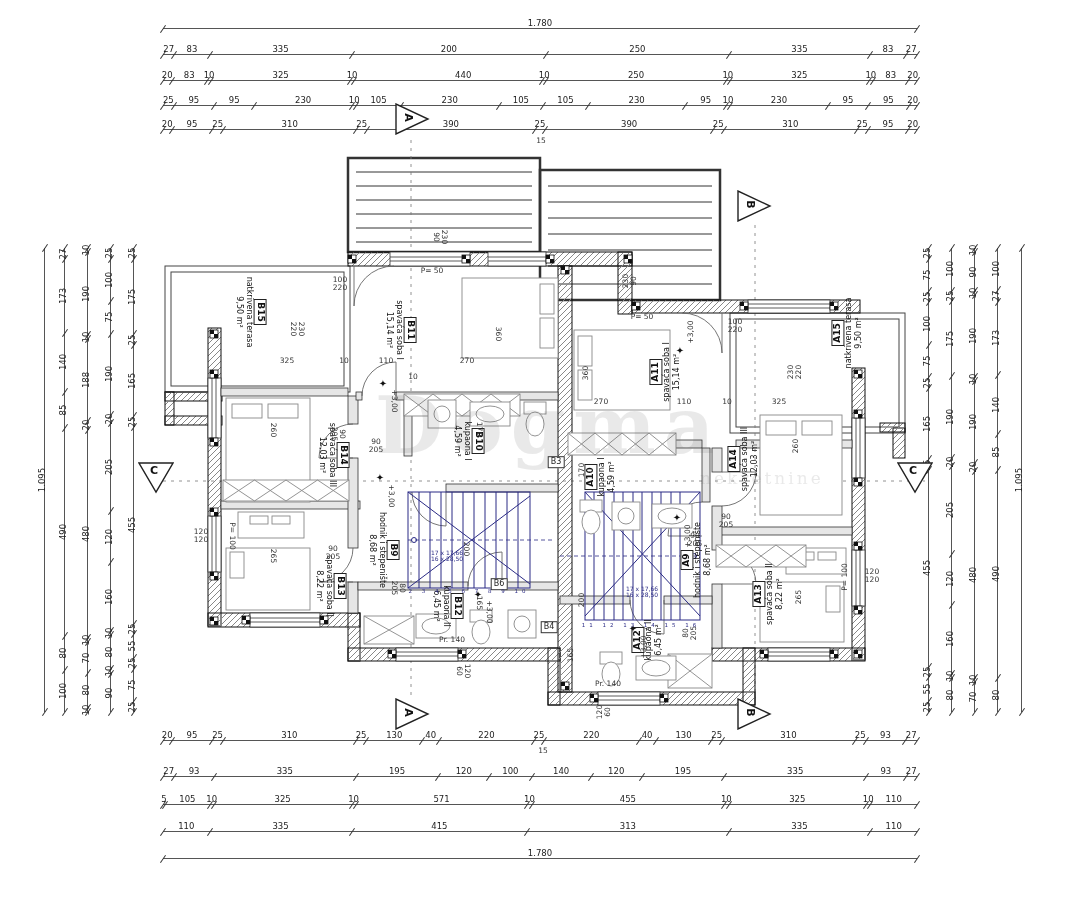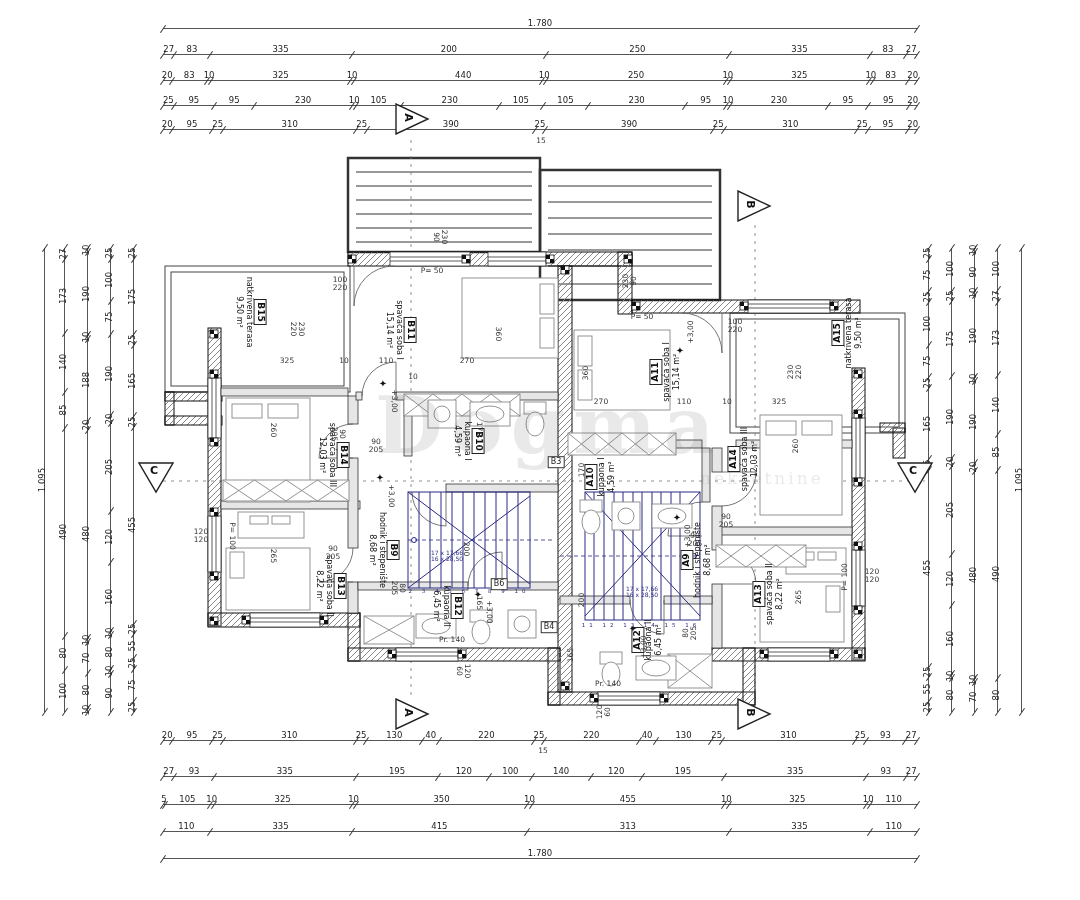--- a/index.html
+++ b/index.html
@@ -485,21 +485,21 @@
       <span class="dlbl" style="left: 0.140449%;">5</span>
       <span class="tick" style="left: 0.280899%;"></span>
       <span class="dlbl" style="left: 3.23034%;">105</span>
       <span class="tick" style="left: 6.17978%;"></span>
       <span class="dlbl" style="left: 6.46067%;">10</span>
       <span class="tick" style="left: 6.74157%;"></span>
       <span class="dlbl" style="left: 15.8708%;">325</span>
       <span class="tick" style="left: 25%;"></span>
       <span class="dlbl" style="left: 25.2809%;">10</span>
       <span class="tick" style="left: 25.5618%;"></span>
-      <span class="dlbl" style="left: 36.9382%;">350</span>
+      <span class="dlbl" style="left: 36.9382%;">571</span>
       <span class="tick" style="left: 48.3146%;"></span>
       <span class="dlbl" style="left: 48.5955%;">10</span>
       <span class="tick" style="left: 48.8764%;"></span>
       <span class="dlbl" style="left: 61.6573%;">455</span>
       <span class="tick" style="left: 74.4382%;"></span>
       <span class="dlbl" style="left: 74.7191%;">10</span>
       <span class="tick" style="left: 75%;"></span>
       <span class="dlbl" style="left: 84.1292%;">325</span>
       <span class="tick" style="left: 93.2584%;"></span>
       <span class="dlbl" style="left: 93.5393%;">10</span>

